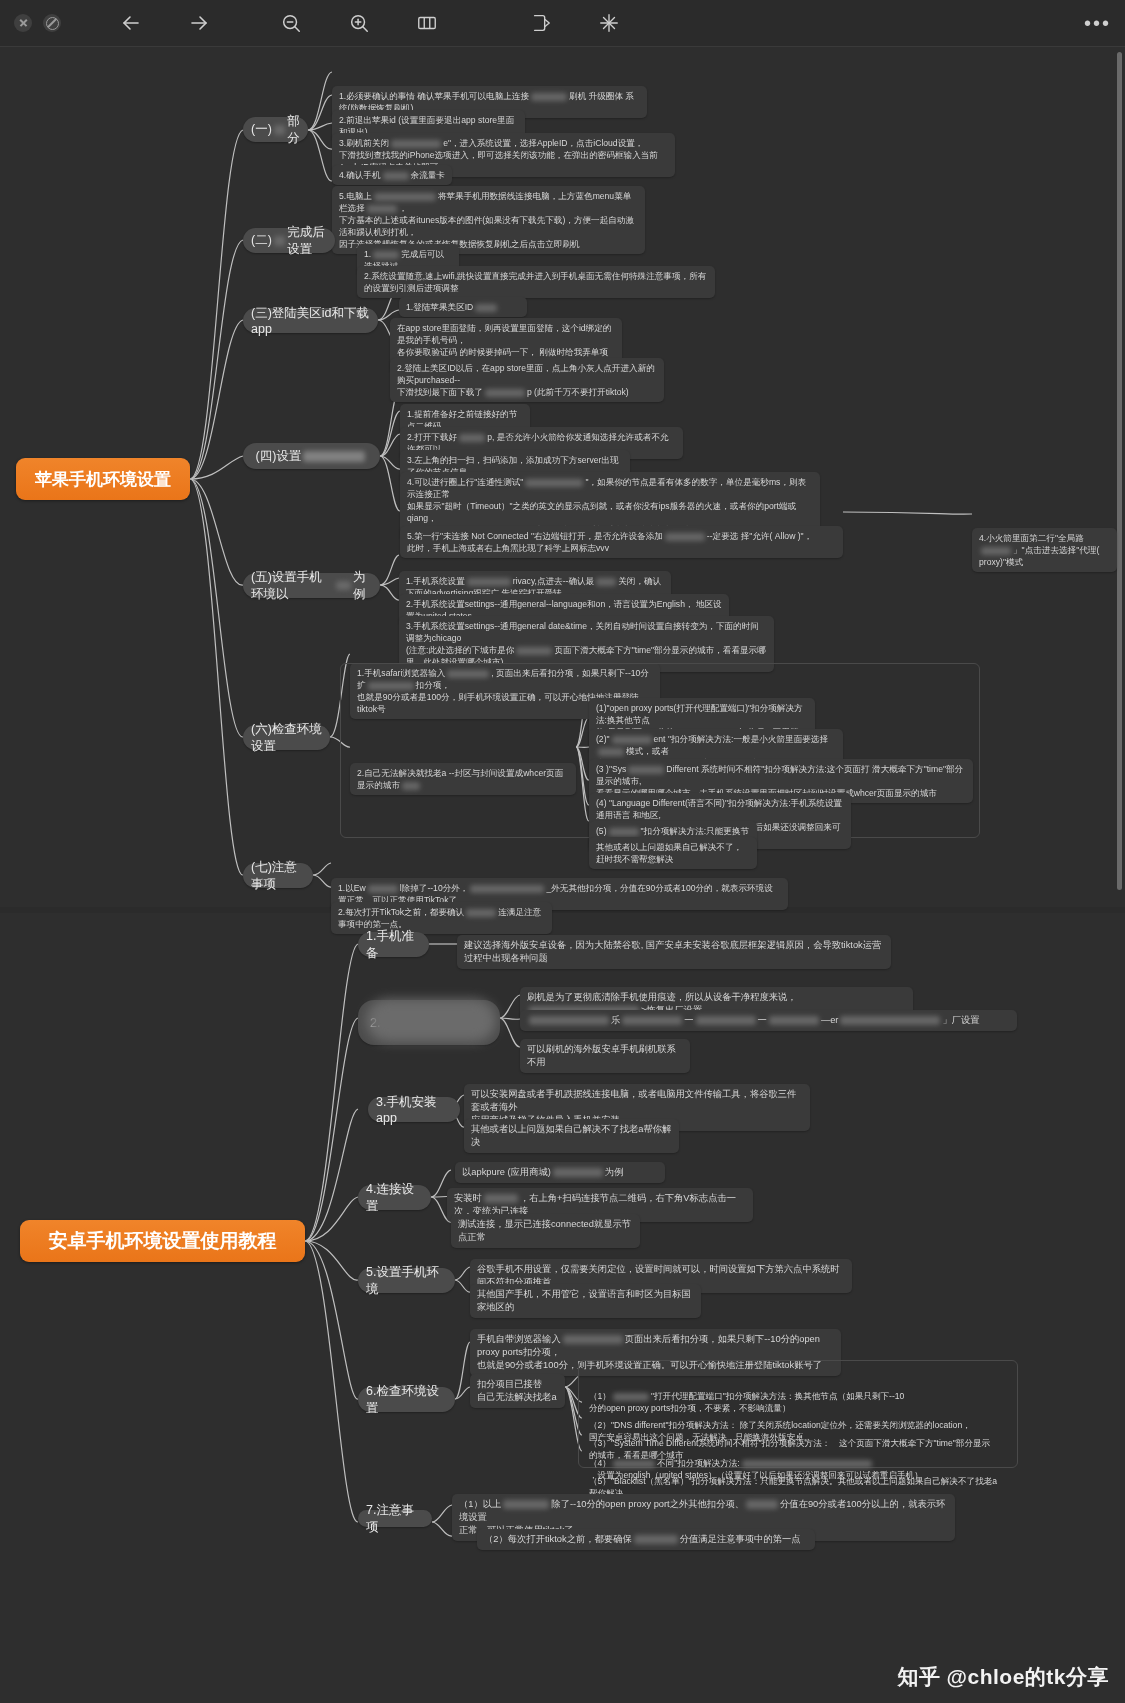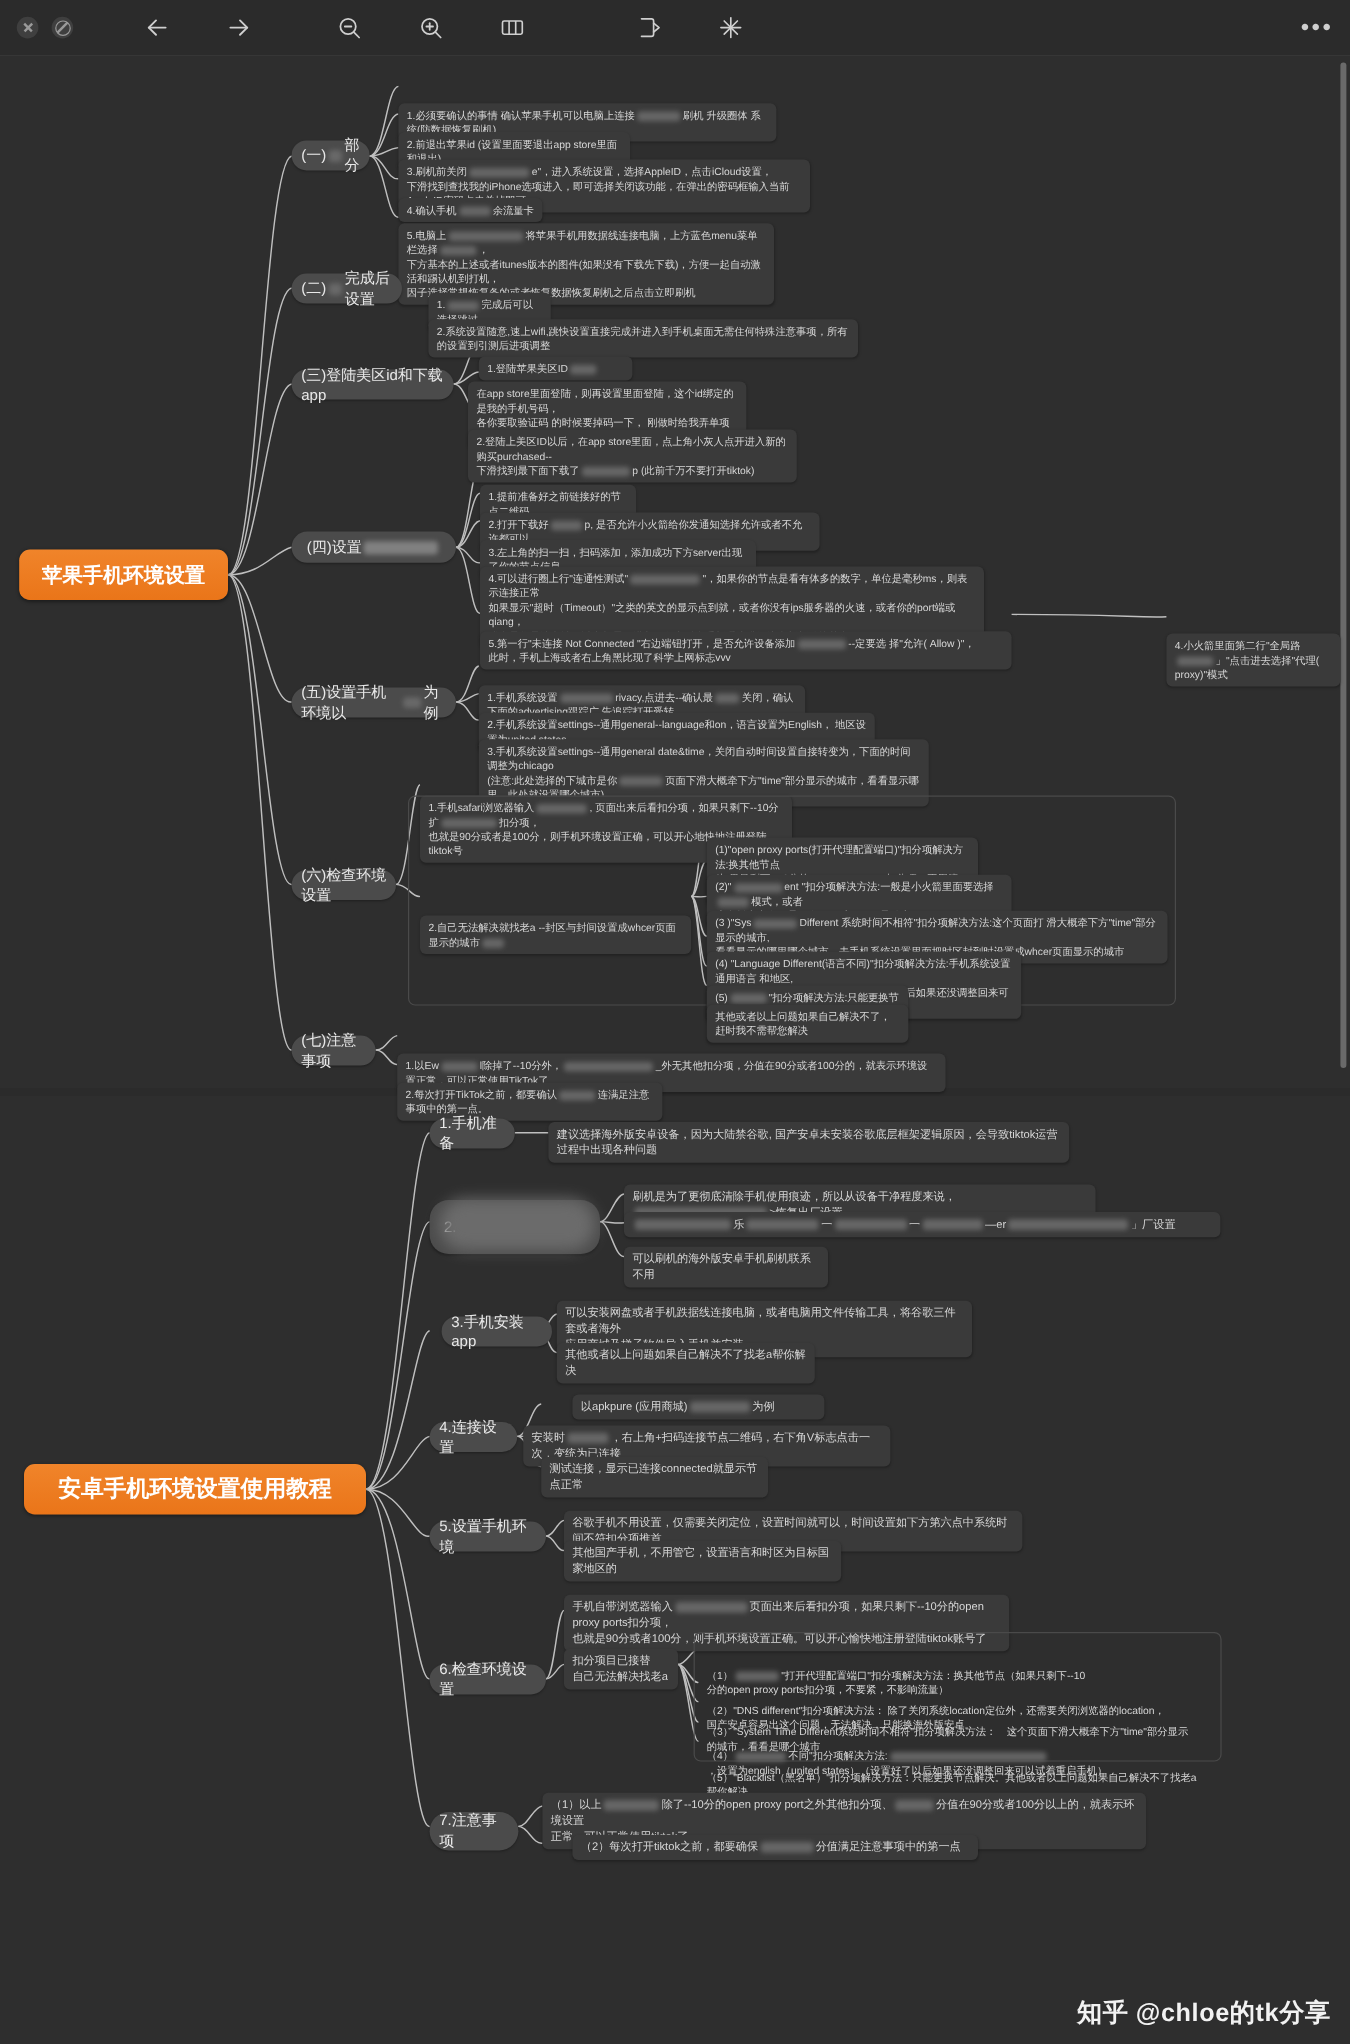--- a/index.html
+++ b/index.html
@@ -433,24 +433,24 @@
 <div class="node leaf sm" style="left:464px; top:1084px; width:346px;">
   可以安装网盘或者手机跌据线连接电脑，或者电脑用文件传输工具，将谷歌三件套或者海外<br>应用商城及梯子软件导入手机并安装
 </div>
 <div class="node leaf sm" style="left:464px; top:1119px; width:215px;">
   其他或者以上问题如果自己解决不了找老a帮你解决
 </div>
 
 <div class="node lvl1" style="left:358px; top:1185px; width:73px; height:25px;">
   <span>4.连接设置</span>
 </div>
-<div class="node leaf sm" style="left:477px; top:1162px; width:210px;">
+<div class="node leaf sm" style="left:455px; top:1162px; width:210px;">
   以apkpure (应用商城)<span class="blur" style="width:50px;height:9px"></span>为例
 </div>
-<div class="node leaf sm" style="left:436px; top:1188px; width:306px;">
+<div class="node leaf sm" style="left:447px; top:1188px; width:306px;">
   安装时<span class="blur" style="width:34px;height:9px"></span>，右上角+扫码连接节点二维码，右下角V标志点击一次，变统为已连接
 </div>
 <div class="node leaf sm" style="left:451px; top:1214px; width:189px;">
   测试连接，显示已连接connected就显示节点正常
 </div>
 
 <div class="node lvl1" style="left:358px; top:1268px; width:97px; height:25px;">
   <span>5.设置手机环境</span>
 </div>
 <div class="node leaf sm" style="left:470px; top:1259px; width:382px;">
@@ -479,21 +479,21 @@
 <div class="node leaf tiny" style="left:582px; top:1410px; width:430px; background:transparent; box-shadow:none;">
   （3）"System Time Different系统时间不相符"扣分项解决方法：　这个页面下滑大概牵下方"time"部分显示<br>的城市，看看是哪个城市
 </div>
 <div class="node leaf tiny" style="left:582px; top:1430px; width:430px; background:transparent; box-shadow:none;">
   （4）<span class="blur" style="width:42px;height:8px"></span>不同"扣分项解决方法:<span class="blur" style="width:130px;height:8px"></span><br>，设置为english（united states）（设置好了以后如果还没调整回来可以试着重启手机）
 </div>
 <div class="node leaf tiny" style="left:582px; top:1448px; width:430px; background:transparent; box-shadow:none;">
   （5）"Blacklist（黑名单）"扣分项解决方法：只能更换节点解决。其他或者以上问题如果自己解决不了找老a帮你解决
 </div>
 
-<div class="node lvl1" style="left:358px; top:1510px; width:74px; height:32px;">
+<div class="node lvl1" style="left:358px; top:1510px; width:74px; height:17px;">
   <span>7.注意事项</span>
 </div>
 <div class="node leaf sm" style="left:452px; top:1494px; width:503px;">
   （1）以上<span class="blur" style="width:46px;height:9px"></span>除了--10分的open proxy port之外其他扣分项、<span class="blur" style="width:32px;height:9px"></span>分值在90分或者100分以上的，就表示环境设置<br>正常，可以正常使用tiktok了
 </div>
 <div class="node leaf sm" style="left:452px; top:1529px; width:338px;margin-left:25px;">
   （2）每次打开tiktok之前，都要确保<span class="blur" style="width:44px;height:9px"></span>分值满足注意事项中的第一点
 </div>
 
 <div class="watermark">

